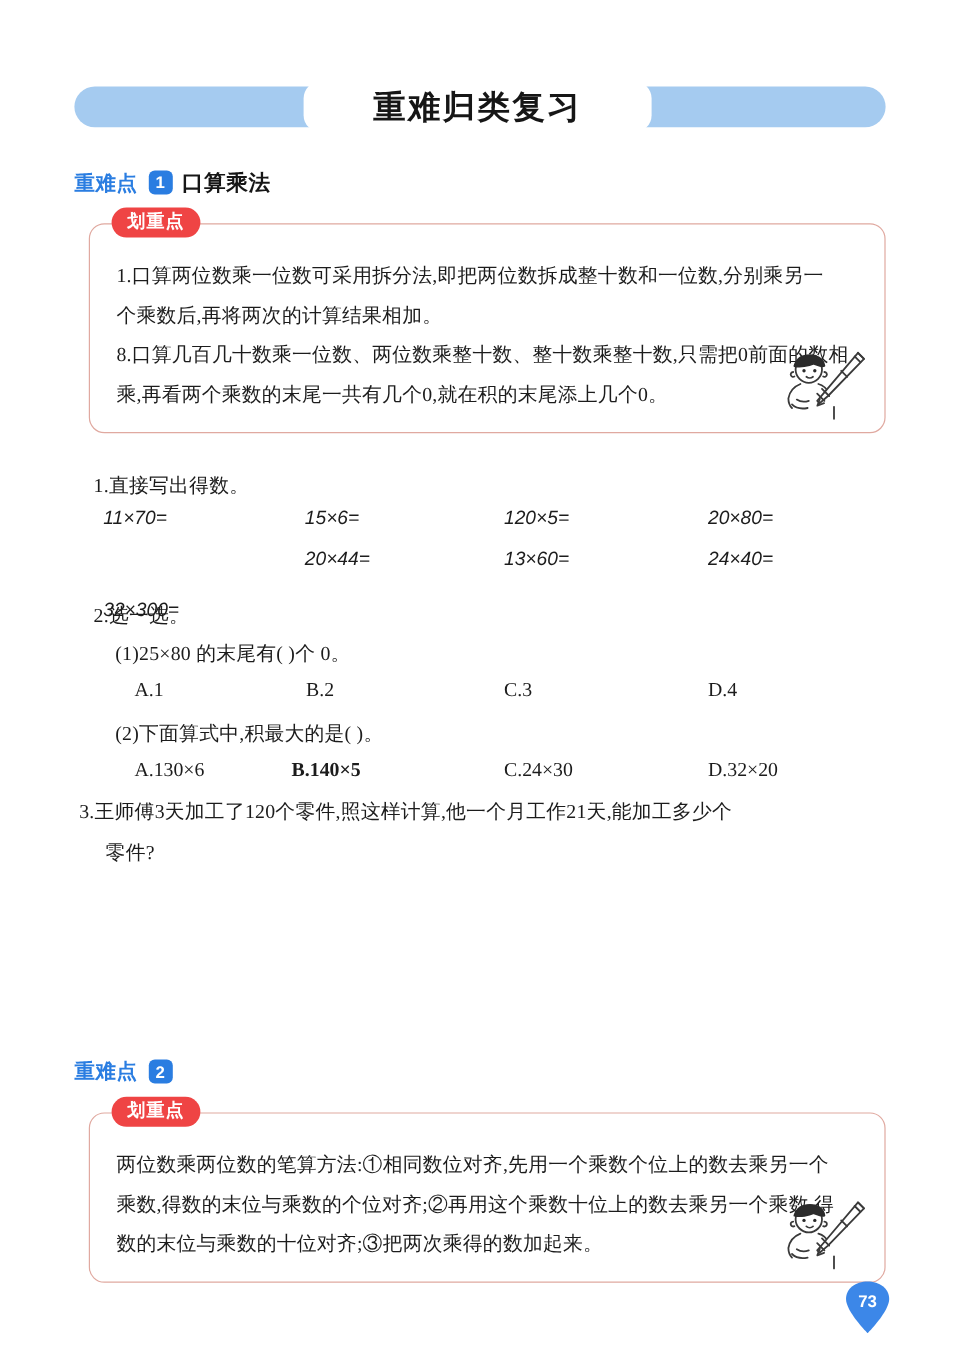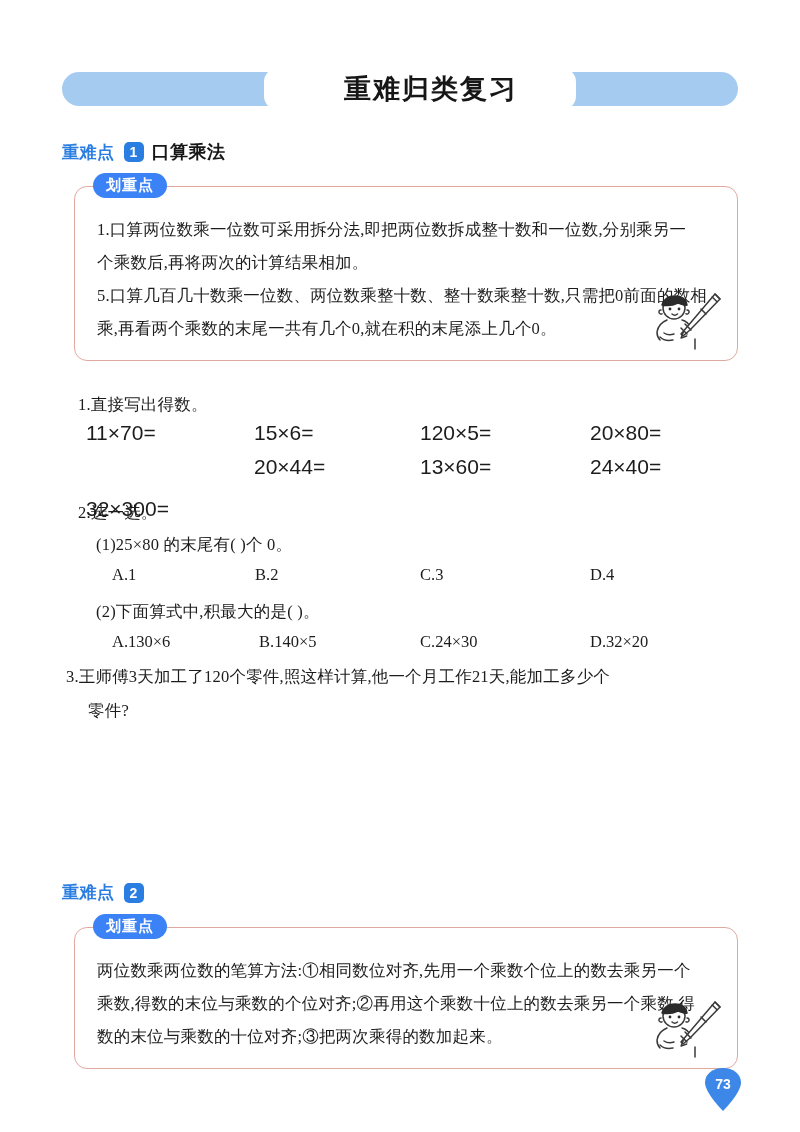--- a/index.html
+++ b/index.html
@@ -28,30 +28,29 @@
     position: absolute;
     left: 0;
     top: 4px;
     width: 676px;
     height: 34px;
     background: #a5cbf0;
     border-radius: 18px;
   }
   .banner-plate {
     position: absolute;
-    left: 202px;
+    left: 191px;
     top: 0px;
     width: 290px;
     height: 42px;
     background: #ffffff;
     border-radius: 14px;
     display: flex;
     align-items: center;
     justify-content: center;
-    padding-left: 22px;
   }
   .banner-title {
     font-family: "Liberation Sans", "DejaVu Sans", sans-serif;
     font-weight: bold;
     font-size: 27px;
     letter-spacing: 2px;
     color: #161616;
     white-space: nowrap;
   }
 
@@ -97,21 +96,21 @@
     position: absolute;
     border: 1.4px solid #e0a9a0;
     border-radius: 13px;
     box-sizing: border-box;
     background: #fff;
   }
   .kp-tag {
     position: absolute;
     top: -14px;
     left: 18px;
-    background: #3b82f6;
+    background: #ef4444;
     color: #ffffff;
     border-radius: 13px;
     padding: 3px 13px 4px 13px;
     font-family: "Liberation Sans", "DejaVu Sans", sans-serif;
     font-weight: bold;
     font-size: 15px;
     letter-spacing: 1px;
     line-height: 1.2;
     white-space: nowrap;
   }
@@ -148,24 +147,25 @@
   }
   .math-row {
     position: absolute;
     width: 676px;
     height: 30px;
   }
   .math-cell {
     position: absolute;
     top: 0;
     font-family: "Liberation Sans", "DejaVu Sans", sans-serif;
-    font-size: 21px;
+    font-size: 16px;
     line-height: 30px;
     color: #1c1c1c;
     white-space: nowrap;
+    font-style: italic;
   }
   .opt-row {
     position: absolute;
     width: 676px;
     height: 30px;
   }
   .opt-cell {
     position: absolute;
     top: 0;
     font-size: 16.5px;
@@ -216,21 +216,21 @@
 <div class="kp-box" style="left:74px; top:186px; width:664px; height:175px;">
   <div class="kp-tag">划重点</div>
   <div class="kp-body">
     <div class="kp-line indent">
       <span>1.口算两位数乘一位数可采用拆分法,即把两位数拆成整十数和一位数,分别乘另一</span>
     </div>
     <div class="kp-line indent">
       <span>个乘数后,再将两次的计算结果相加。</span>
     </div>
     <div class="kp-line indent">
-      <span>5.口算几百几十数乘一位数、两位数乘整十数、整十数乘整十数,只需把0前面的数相</span>
+      <span>8.口算几百几十数乘一位数、两位数乘整十数、整十数乘整十数,只需把0前面的数相</span>
     </div>
     <div class="kp-line indent">
       <span>乘,再看两个乘数的末尾一共有几个0,就在积的末尾添上几个0。</span>
     </div>
   </div>
 
   <div class="boy-pencil" style="right:14px; bottom:2px;">
     <svg viewBox="0 0 74 66" width="74" height="66" fill="none" stroke="#3a3a3a" stroke-width="1.5" stroke-linecap="round" stroke-linejoin="round">
       <path d="M14 16c0-6 5-10 11-10s11 4 11 10c0 6-5 11-11 11s-11-5-11-11z" fill="#fff"></path>
       <path d="M13 13c2-7 8-9 13-9s11 2 12 9c-3 1-6-1-9-2-4 2-11 3-16 2z" fill="#2b2b2b" stroke="#2b2b2b"></path>
@@ -281,21 +281,21 @@
   <span class="opt-cell" style="left:50px;">A.1</span>
   <span class="opt-cell" style="left:193px;">B.2</span>
   <span class="opt-cell" style="left:358px;">C.3</span>
   <span class="opt-cell" style="left:528px;">D.4</span>
 </div>
 
 <div class="ex-q" style="left:96px; top:597px;">(2)下面算式中,积最大的是(      )。</div>
 
 <div class="opt-row" style="left:62px; top:627px;">
   <span class="opt-cell" style="left:50px;">A.130×6</span>
-  <span class="opt-cell" style="left:197px;">B.140×5</span>
+  <span class="opt-cell" style="left:181px;font-weight:bold;">B.140×5</span>
   <span class="opt-cell" style="left:358px;">C.24×30</span>
   <span class="opt-cell" style="left:528px;">D.32×20</span>
 </div>
 
 <div class="ex-q" style="left:66px; top:662px;">3.王师傅3天加工了120个零件,照这样计算,他一个月工作21天,能加工多少个</div>
 <div class="ex-q" style="left:88px; top:696px;">零件?</div>
 
 <div class="sec-head" style="left:62px; top:881px;">
   <span class="kicker">重难点</span>
   <span class="numbox">2</span>

